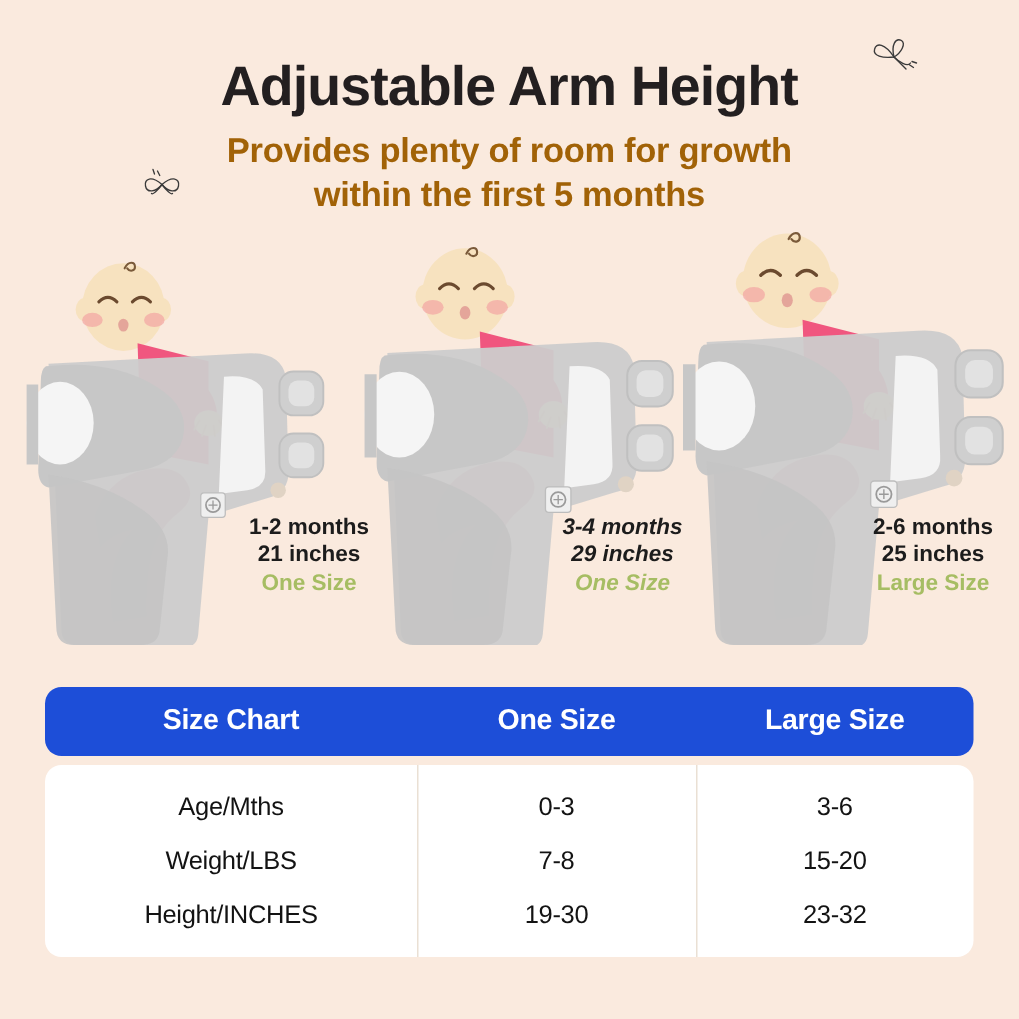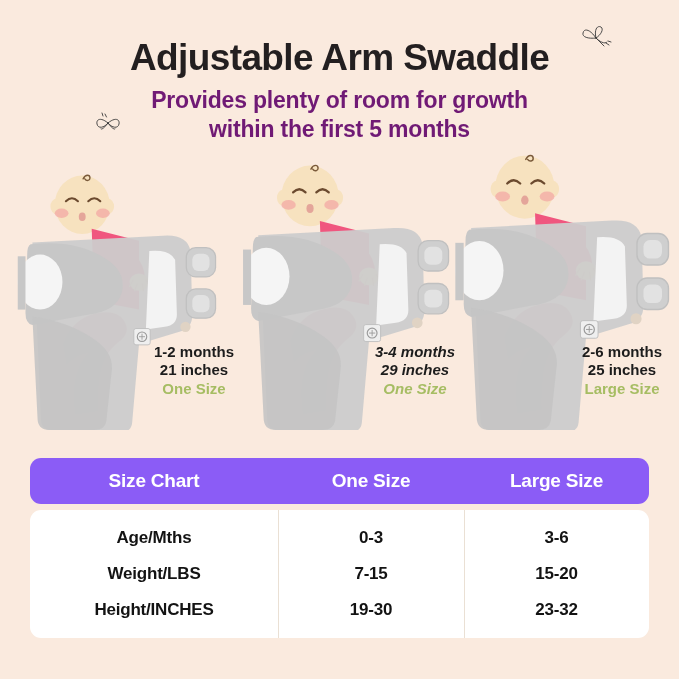--- a/index.html
+++ b/index.html
@@ -34,21 +34,21 @@
     letter-spacing: -0.6px;
     line-height: 44px;
   }
   #subtitle {
     position: absolute;
     top: 86px;
     left: 0;
     width: 679px;
     font-size: 23px;
     font-weight: bold;
-    color: #701a75;
+    color: #a16207;
     line-height: 29px;
     letter-spacing: -0.2px;
   }
   .subtitle-line { display: block; }
 
   
   .butterfly {
     position: absolute;
     pointer-events: none;
   }
@@ -95,21 +95,21 @@
 
   
   #size-chart {
     position: absolute;
     left: 30px;
     top: 458px;
     width: 619px;
   }
   #chart-header {
     display: flex;
-    background: #8b5cf6;
+    background: #1d4ed8;
     border-radius: 11px;
     height: 46px;
     align-items: center;
   }
   #chart-header .hcell {
     font-size: 19px;
     font-weight: bold;
     color: #ffffff;
     text-align: center;
     letter-spacing: -0.2px;
@@ -136,34 +136,34 @@
   #vline-2 { left: 434px; }
   .chart-row {
     display: flex;
     height: 36px;
     align-items: center;
     position: relative;
     z-index: 2;
   }
   .chart-row .cell {
     font-size: 17px;
-    font-weight: bold;
+    font-weight: normal;
     color: #131313;
     text-align: center;
     letter-spacing: -0.2px;
   }
   .col-0 { width: 248px; }
   .col-1 { width: 186px; }
   .col-2 { width: 185px; }
 </style>
 </head>
 <body>
 
 <div id="header">
-  <div id="title">Adjustable Arm Swaddle</div>
+  <div id="title">Adjustable Arm Height</div>
   <div id="subtitle">
     <span class="subtitle-line">Provides plenty of room for growth</span>
     <span class="subtitle-line">within the first 5 months</span>
   </div>
 
   <svg class="butterfly" id="butterfly-right" width="34" height="30" viewBox="0 0 34 30">
     <g fill="none" stroke="#3a3a3a" stroke-width="0.9" stroke-linecap="round">
       <path d="M16 16 C10 7, 4 6, 3 11 C2 15, 8 17, 16 16 Z"></path>
       <path d="M16 16 C14 8, 17 3, 21 5 C24 7, 21 13, 16 16 Z"></path>
       <path d="M16 16 C19 19, 25 23, 27 20"></path>
@@ -228,21 +228,21 @@
 
         <path d="M26 168 q44 6 74 28 q22 16 18 38 l-6 56 q-2 10 -14 10 L46 300 q-14 0 -14 -14 Z" fill="#c4c4c4" opacity="0.9"></path>
 
         <g>
           <rect x="144" y="182" width="19" height="19" rx="2.5" fill="#efefef" stroke="#bdbdbd" stroke-width="1"></rect>
           <circle cx="153.5" cy="191.5" r="5.5" fill="none" stroke="#9a9a9a" stroke-width="1.3"></circle>
           <path d="M150 191.5 h7 M153.5 188 v7" stroke="#9a9a9a" stroke-width="1"></path>
         </g>
       </g>
     </svg>
-    <div class="swaddle-caption" style="left:134px; bottom:32px; width:100px;">
+    <div class="swaddle-caption" style="left:146px; bottom:32px; width:100px;">
       <span class="cap-months">1-2 months</span>
       <span class="cap-inches">21 inches</span>
       <span class="cap-size">One Size</span>
     </div>
   </div>
 
   <div class="swaddle-group" id="group-2" style="left:235px; width:225px; height:268px;font-style:italic;">
     <svg class="swaddle-art" width="225" height="268" viewBox="0 0 250 300" preserveAspectRatio="xMinYMax meet">
       <g>
         <ellipse cx="84" cy="38" rx="32" ry="34" fill="#f7e2bf"></ellipse>
@@ -348,21 +348,21 @@
     <div class="vline" id="vline-2"></div>
 
     <div class="chart-row">
       <div class="cell col-0">Age/Mths</div>
       <div class="cell col-1">0-3</div>
       <div class="cell col-2">3-6</div>
     </div>
 
     <div class="chart-row">
       <div class="cell col-0">Weight/LBS</div>
-      <div class="cell col-1">7-15</div>
+      <div class="cell col-1">7-8</div>
       <div class="cell col-2">15-20</div>
     </div>
 
     <div class="chart-row">
       <div class="cell col-0">Height/INCHES</div>
       <div class="cell col-1">19-30</div>
       <div class="cell col-2">23-32</div>
     </div>
   </div>
 </div>

